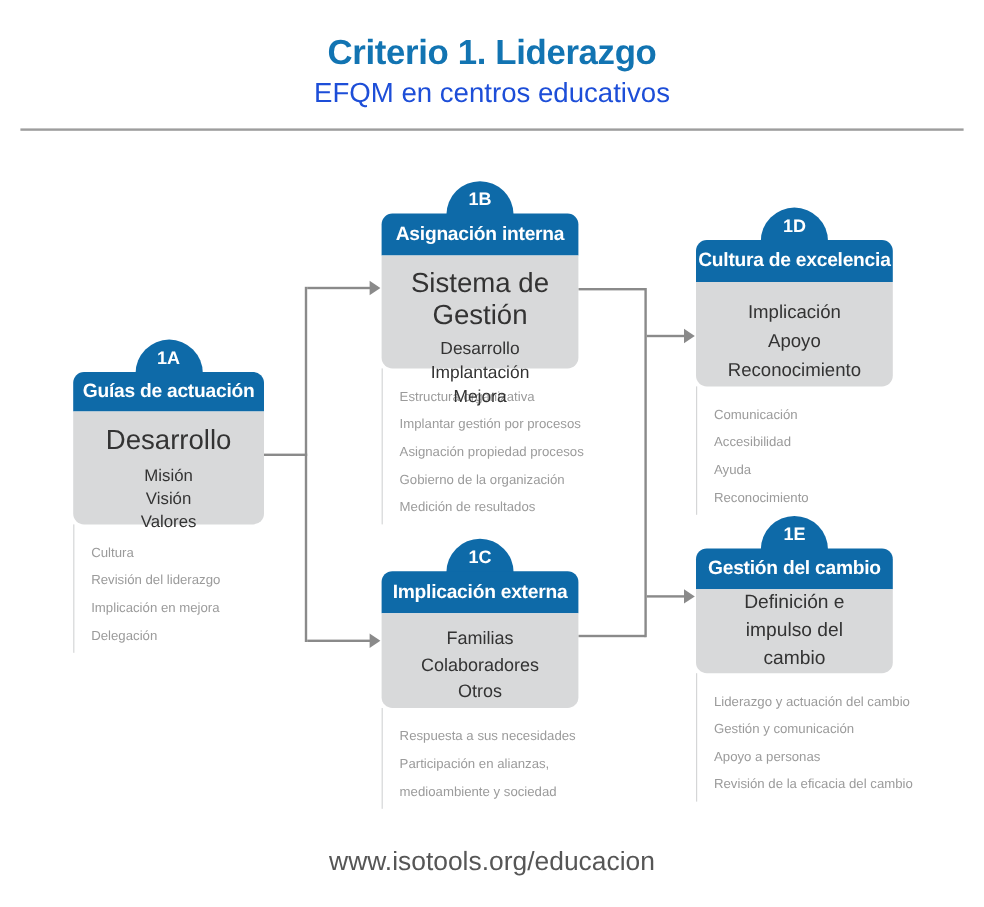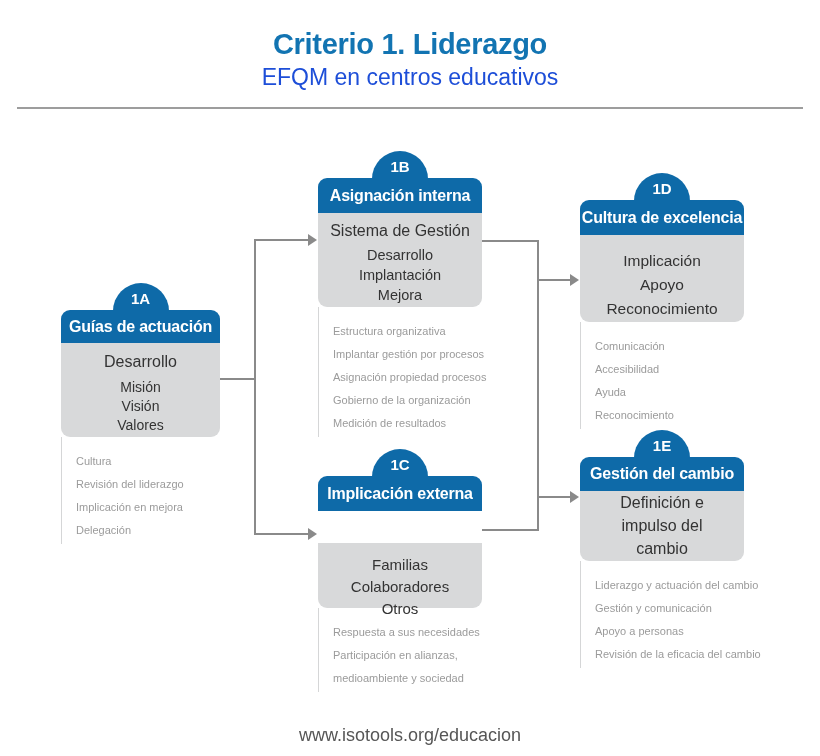--- a/index.html
+++ b/index.html
@@ -16,48 +16,48 @@
   
   .node{position:absolute;}
   .badge{position:absolute;top:-27px;left:50%;margin-left:-28px;width:56px;height:56px;
     border-radius:50%;background:var(--node-blue,#0e6aa8);color:#fff;font-weight:700;
     font-size:15px;text-align:center;padding-top:7px;box-sizing:border-box;z-index:0;}
   .node-header{position:relative;z-index:1;background:var(--node-blue,#0e6aa8);color:#fff;
     border-radius:9px 9px 0 0;display:flex;align-items:center;justify-content:center;
     font-weight:700;font-size:16px;letter-spacing:-0.2px;}
   .node-body{position:relative;z-index:1;background:var(--body-gray,#d8d9da);
     border-radius:0 0 9px 9px;text-align:center;color:#333;box-sizing:border-box;}
-  .primary{font-size:16px;color:#333;}
+  .primary{font-size:23px;color:#333;}
   .subitems{font-size:14px;color:#333;}
   .notes{border-left:1.5px solid #d5d6d7;margin-left:0;padding:13px 0 2px 14px;
     text-align:left;font-size:11px;line-height:23px;color:var(--note-gray,#9b9b9b);}
   .notes div{white-space:nowrap;}
   .notes div.wrap{white-space:normal;width:158px;}
 
   
   #n1a .node-header{height:33px;} #n1a .node-body{height:94px;padding-top:10px;}
   #n1a .subitems{margin-top:7px;line-height:19px;}
   #n1b .node-header{height:35px;} #n1b .node-body{height:94px;padding-top:9px;}
   #n1b .subitems{margin-top:5px;line-height:20px;font-size:14.5px;}
-  #n1c .node-header{height:35px;} #n1c .node-body{height:65px;padding-top:11px;margin-top:32px;}
+  #n1c .node-header{height:35px;} #n1c .node-body{height:79px;padding-top:11px;}
   #n1c .subitems{font-size:15px;line-height:22px;margin-top:0;}
   #n1d .node-header{height:35px;} #n1d .node-body{height:87px;padding-top:14px;}
   #n1d .subitems{font-size:15.5px;line-height:24px;margin-top:0;}
   #n1e .node-header{height:34px;} #n1e .node-body{height:70px;}
   #n1e .primary{font-size:16px;line-height:23px;padding:0 14px;}
 
   
   .hline{position:absolute;height:2px;background:var(--line-gray,#8a8a8a);}
   .vline{position:absolute;width:2px;background:var(--line-gray,#8a8a8a);}
   .arrow{position:absolute;width:0;height:0;border-top:6px solid transparent;
     border-bottom:6px solid transparent;border-left:9px solid var(--line-gray,#8a8a8a);}
 
   
   .footer{position:absolute;top:705px;left:0;width:820px;text-align:center;
-    font-size:18px;color:#565656;margin-top:20px;}
+    font-size:22px;color:#565656;}
 </style>
 </head>
 <body>
 
 <div class="canvas">
 
   <div class="page-title">Criterio 1. Liderazgo</div>
   <div class="page-subtitle">EFQM en centros educativos</div>
   <div class="rule"></div>
 

